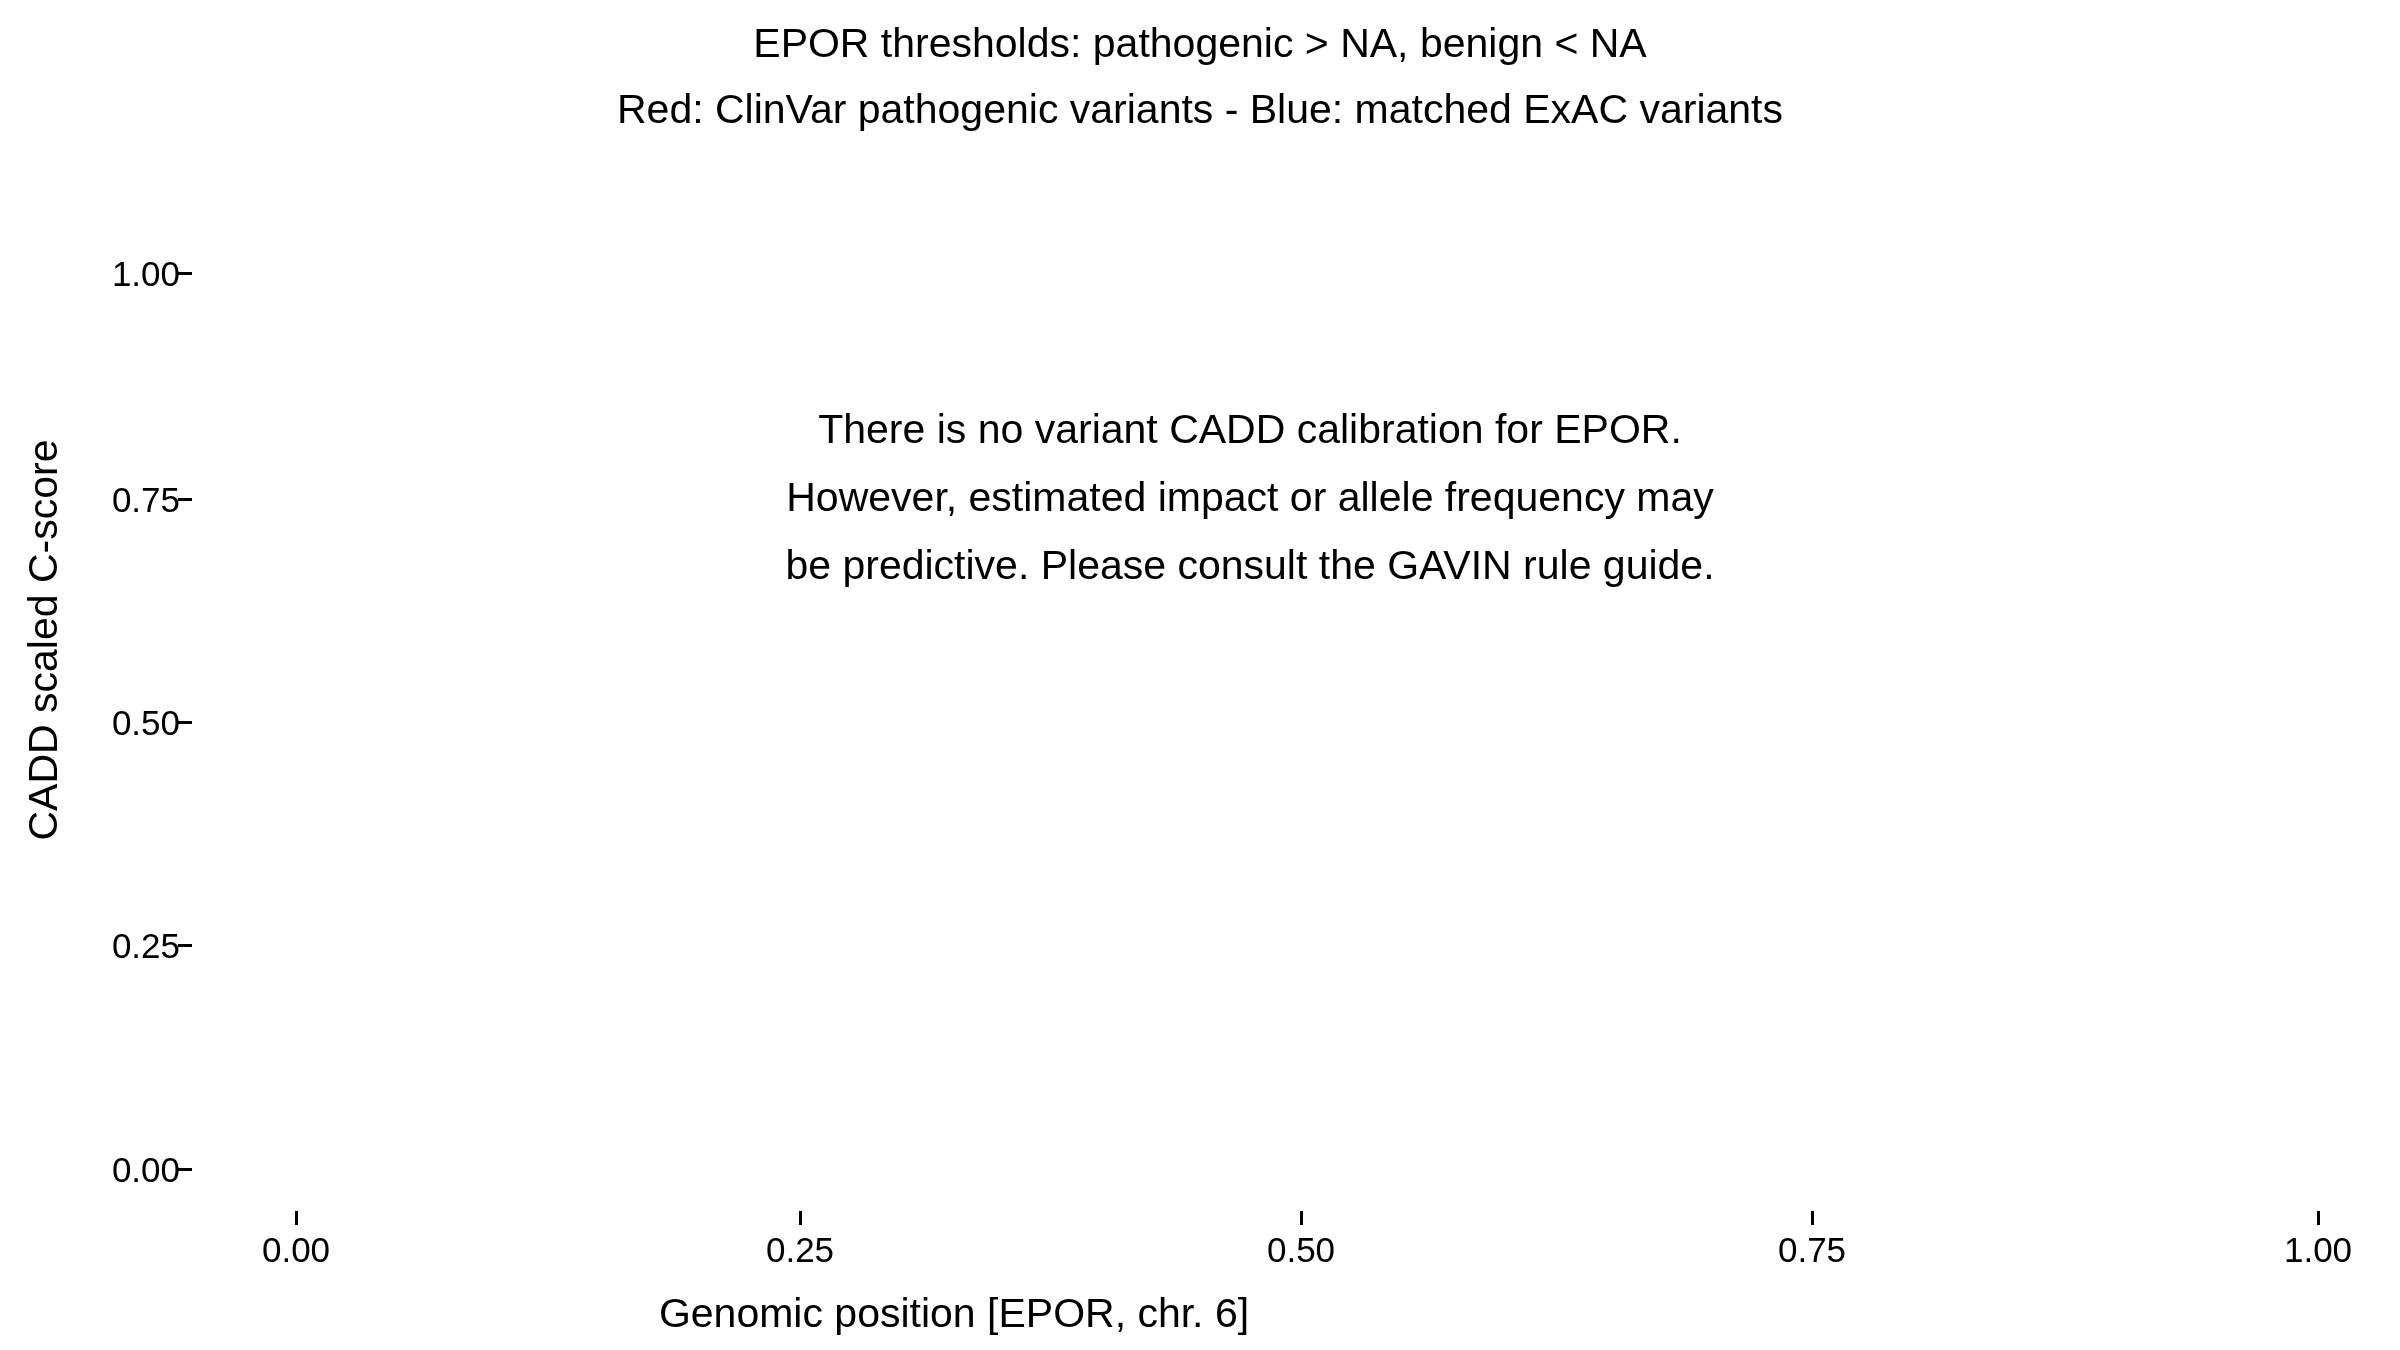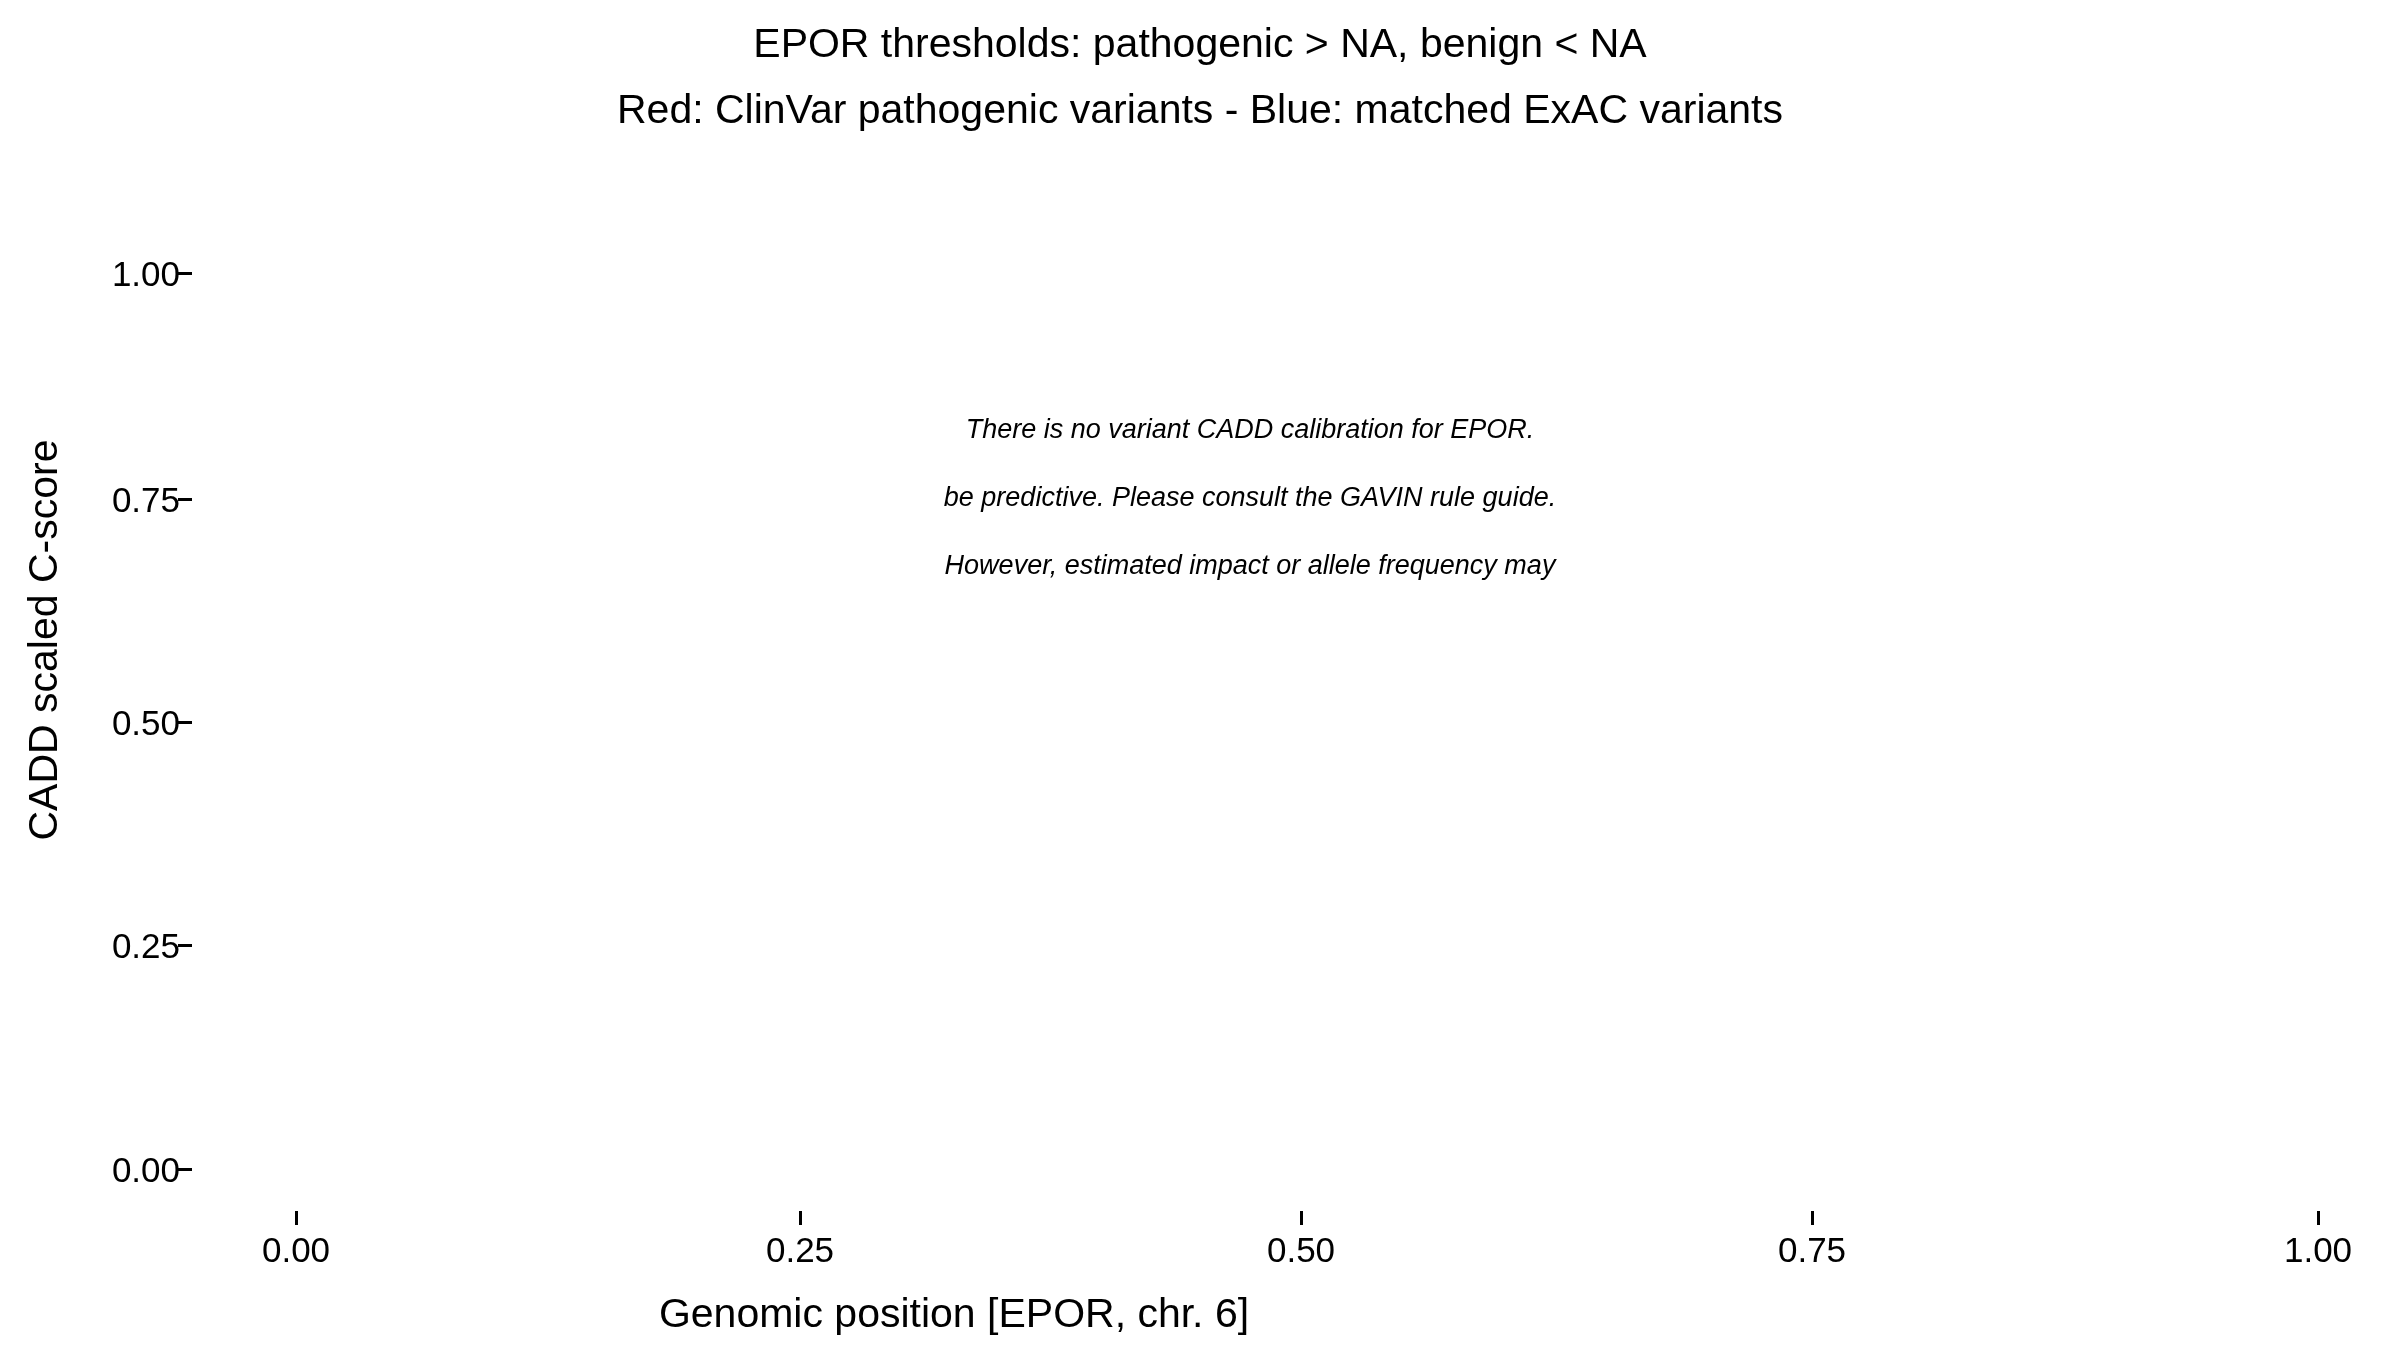--- a/index.html
+++ b/index.html
@@ -101,24 +101,23 @@
 
   
   .panel-note {
     position: absolute;
     left: 400px;
     top: 395px;
     width: 1700px;
     text-align: center;
   }
   .note-line {
-    font-size: 27px;
+    font-size: 41px;
     line-height: 68px;
     white-space: pre;
-    font-style: italic;
   }
 </style>
 </head>
 <body>
 
 <div class="plot-root">
 
   <div class="title-block">
     <div class="title-line">EPOR thresholds: pathogenic &gt; NA, benign &lt; NA</div>
     <div class="title-line">Red: ClinVar pathogenic variants - Blue: matched ExAC variants</div>
@@ -159,17 +158,17 @@
   <div class="xtick-mark" style="left: 1812px;"></div>
   <div class="xtick-label" style="left: 1812px;">0.75</div>
 
   <div class="xtick-mark" style="left: 2318px;"></div>
   <div class="xtick-label" style="left: 2318px;">1.00</div>
 
   <div class="xlabel">Genomic position [EPOR, chr. 6]</div>
 
   <div class="panel-note">
     <div class="note-line">There is no variant CADD calibration for EPOR.</div>
+    <div class="note-line">However, estimated impact or allele frequency may</div>
     <div class="note-line">be predictive. Please consult the GAVIN rule guide.</div>
-    <div class="note-line">However, estimated impact or allele frequency may</div>
   </div>
 
 </div>
 
 </body></html>

